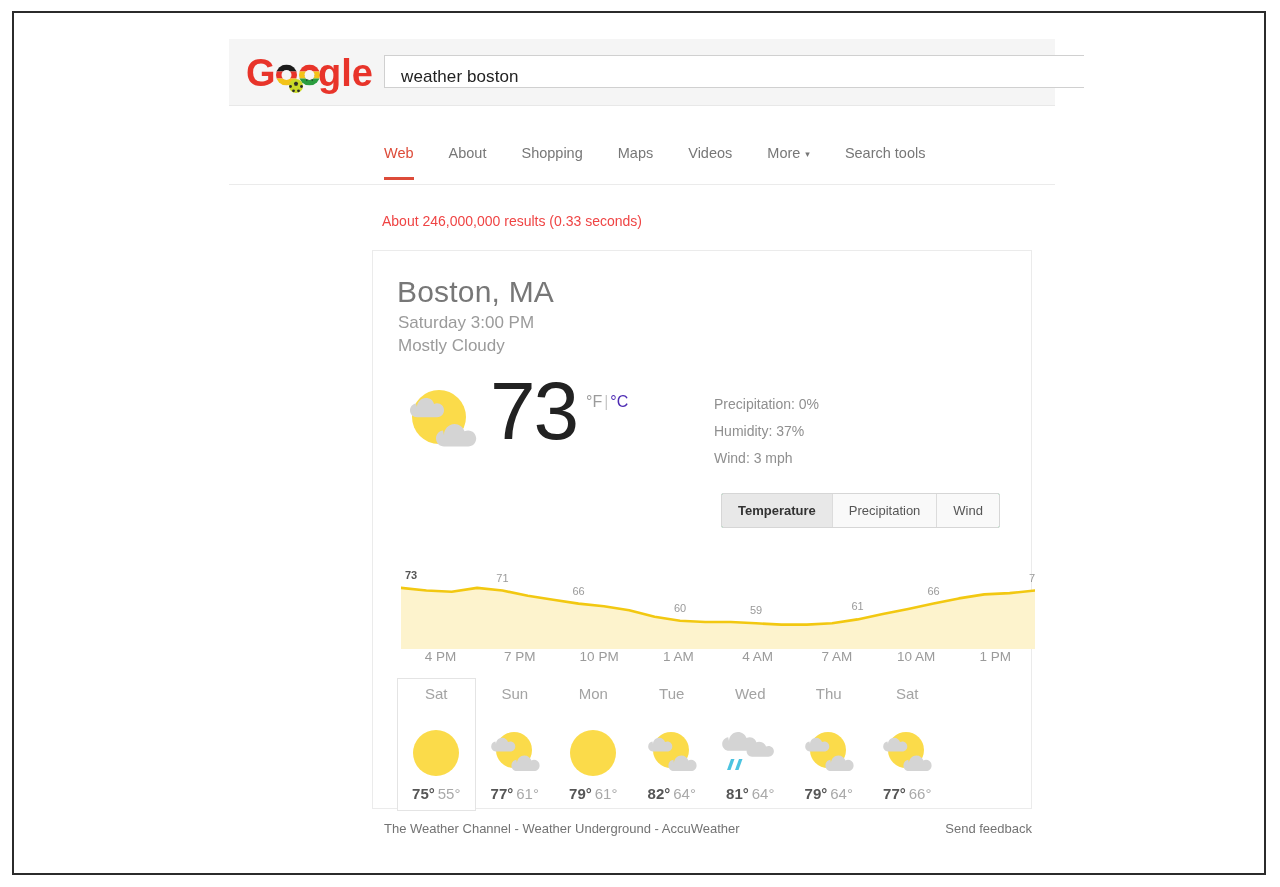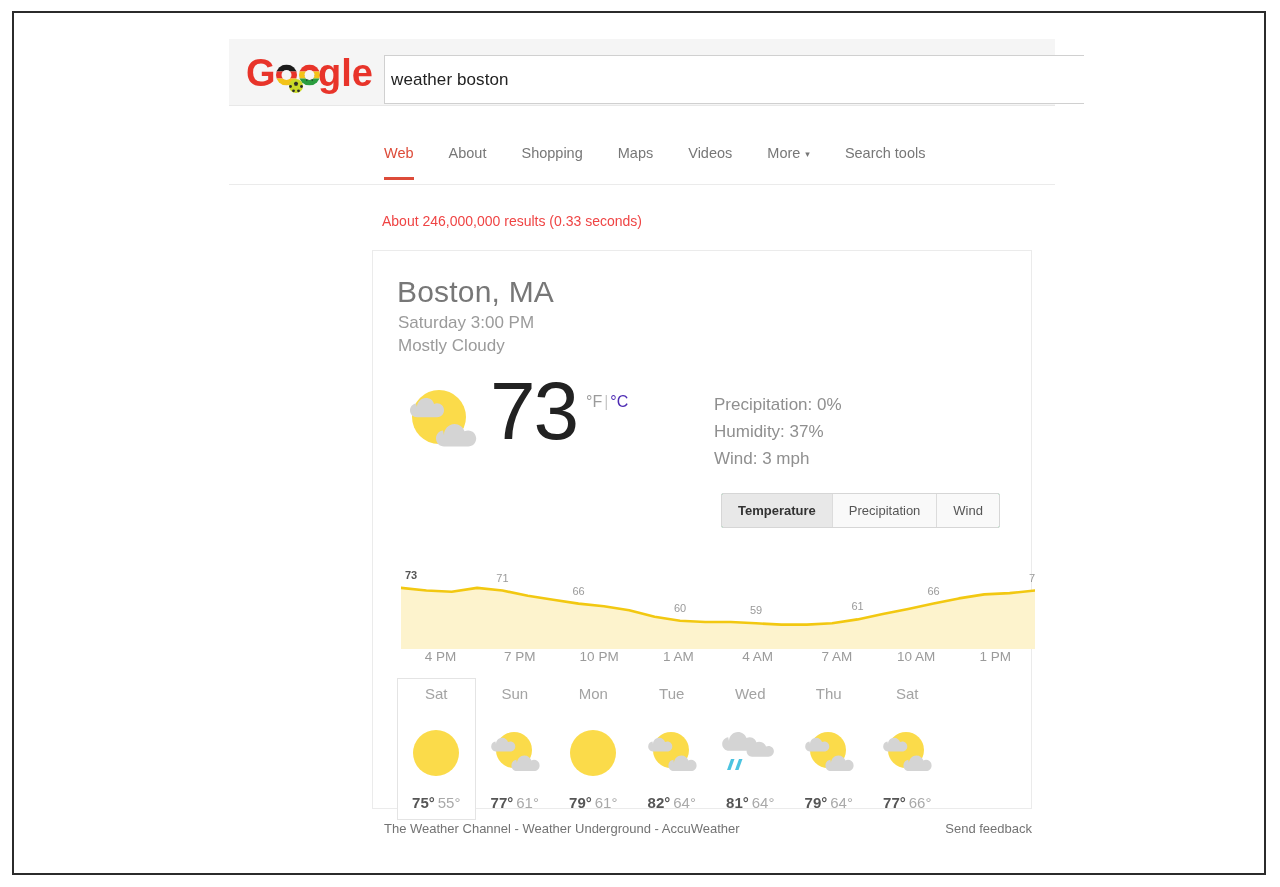--- a/index.html
+++ b/index.html
@@ -36,27 +36,27 @@
     position: absolute;
     left: 17px; top: 14px;
     width: 128px; height: 42px;
     user-select: none;
   }
   .logo svg { display: block; }
 
   .search-box {
     position: absolute;
     left: 155px; top: 16px;
-    width: 700px; height: 49px;
+    width: 700px; height: 33px;
     border: 1px solid #d0d0d0;
     border-right: none;
     background: #ffffff;
     display: flex;
-    align-items: center;
-    padding-left: 6px;
+    align-items: flex-end;
+    padding-left: 16px;
   }
   .search-value {
     font-size: 17px;
     color: #222222;
     letter-spacing: 0.1px;
   }
 
   
   .nav {
     position: absolute;
@@ -154,21 +154,21 @@
     font-size: 16px;
     white-space: nowrap;
   }
   .unit-f { color: #9b9b9b; }
   .unit-sep { color: #c9c9c9; margin: 0 2px; }
   .unit-c { color: #4d2bb3; cursor: pointer; }
 
   .conditions-list {
     position: absolute;
     left: 341px; top: 140px;
-    font-size: 17px;
+    font-size: 14px;
     color: #8f8f8f;
     line-height: 27px;
   }
 
   .metric-buttons {
     position: absolute;
     left: 348px; top: 242px;
     display: flex;
     border: 1px solid #d6d6d6;
     border-radius: 2px;
@@ -241,21 +241,21 @@
     margin-bottom: 22px;
   }
   .day-icon {
     height: 58px;
     display: flex;
     align-items: center;
     justify-content: center;
   }
   .day-temps {
     font-size: 15px;
-    margin-top: 12px;
+    margin-top: 3px;
     white-space: nowrap;
   }
   .day-high { color: #555555; font-weight: bold; }
   .day-low { color: #a9a9a9; margin-left: 3px; }
 
   
   .card-footer {
     position: absolute;
     left: 370px; top: 808px;
     width: 648px;

